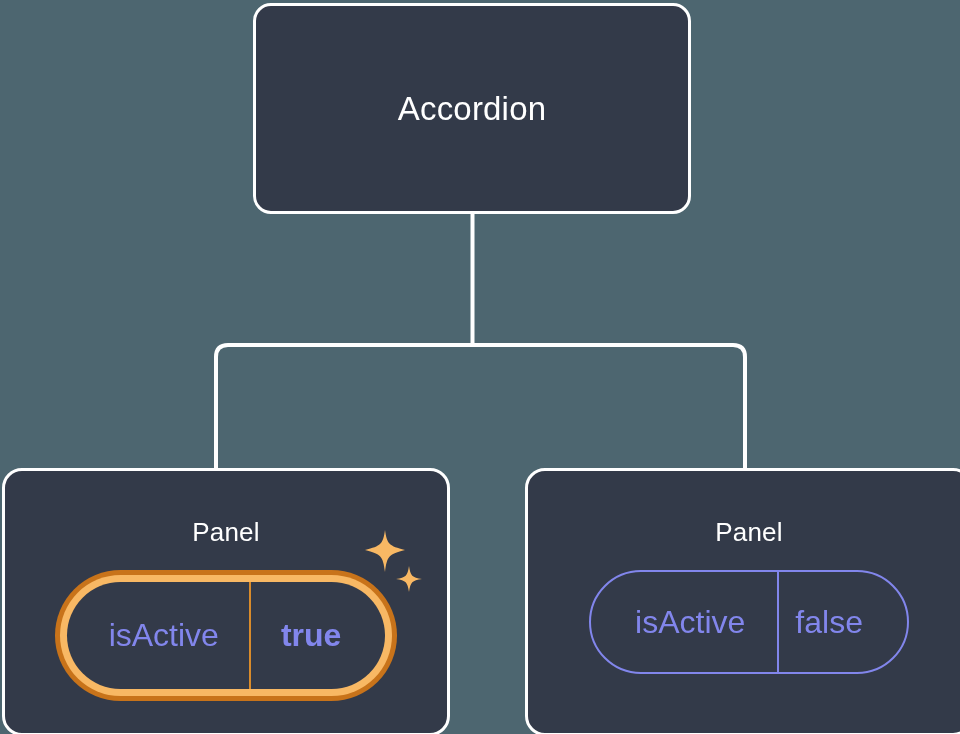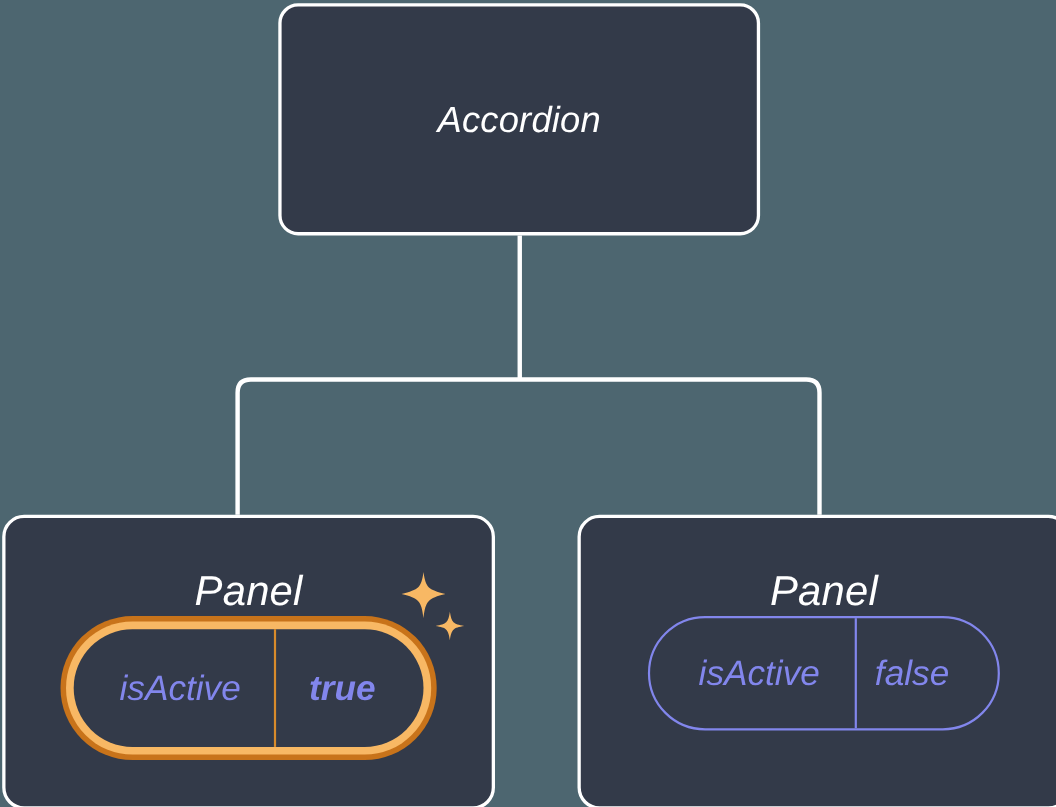--- a/index.html
+++ b/index.html
@@ -10,21 +10,20 @@
     width: 960px;
     height: 734px;
     background: #4d6670;
     font-family: "Liberation Sans", sans-serif;
     overflow: hidden;
   }
   #stage {
     position: relative;
     width: 960px;
     height: 516px;
-    font-style: italic;
   }
 
   
   .connector-layer {
     position: absolute;
     left: 0;
     top: 0;
     width: 960px;
     height: 734px;
     pointer-events: none;
@@ -61,29 +60,30 @@
     border-radius: 20px;
     display: flex;
     flex-direction: column;
     align-items: center;
   }
   .node-child-left  { left: 2px; }
   .node-child-right { left: 525px; }
 
   .node-title-child {
     color: #ffffff;
-    font-size: 38px;
+    font-size: 26px;
     font-weight: 400;
     margin-top: 46px;
     letter-spacing: 0.2px;
   }
 
   
   .pill-wrap {
     position: relative;
+    margin-top: 22px;
   }
 
   
   .pill {
     box-sizing: border-box;
     display: flex;
     align-items: stretch;
     height: 104px;
     border: 2px solid #8286ec;
     border-radius: 52px;

